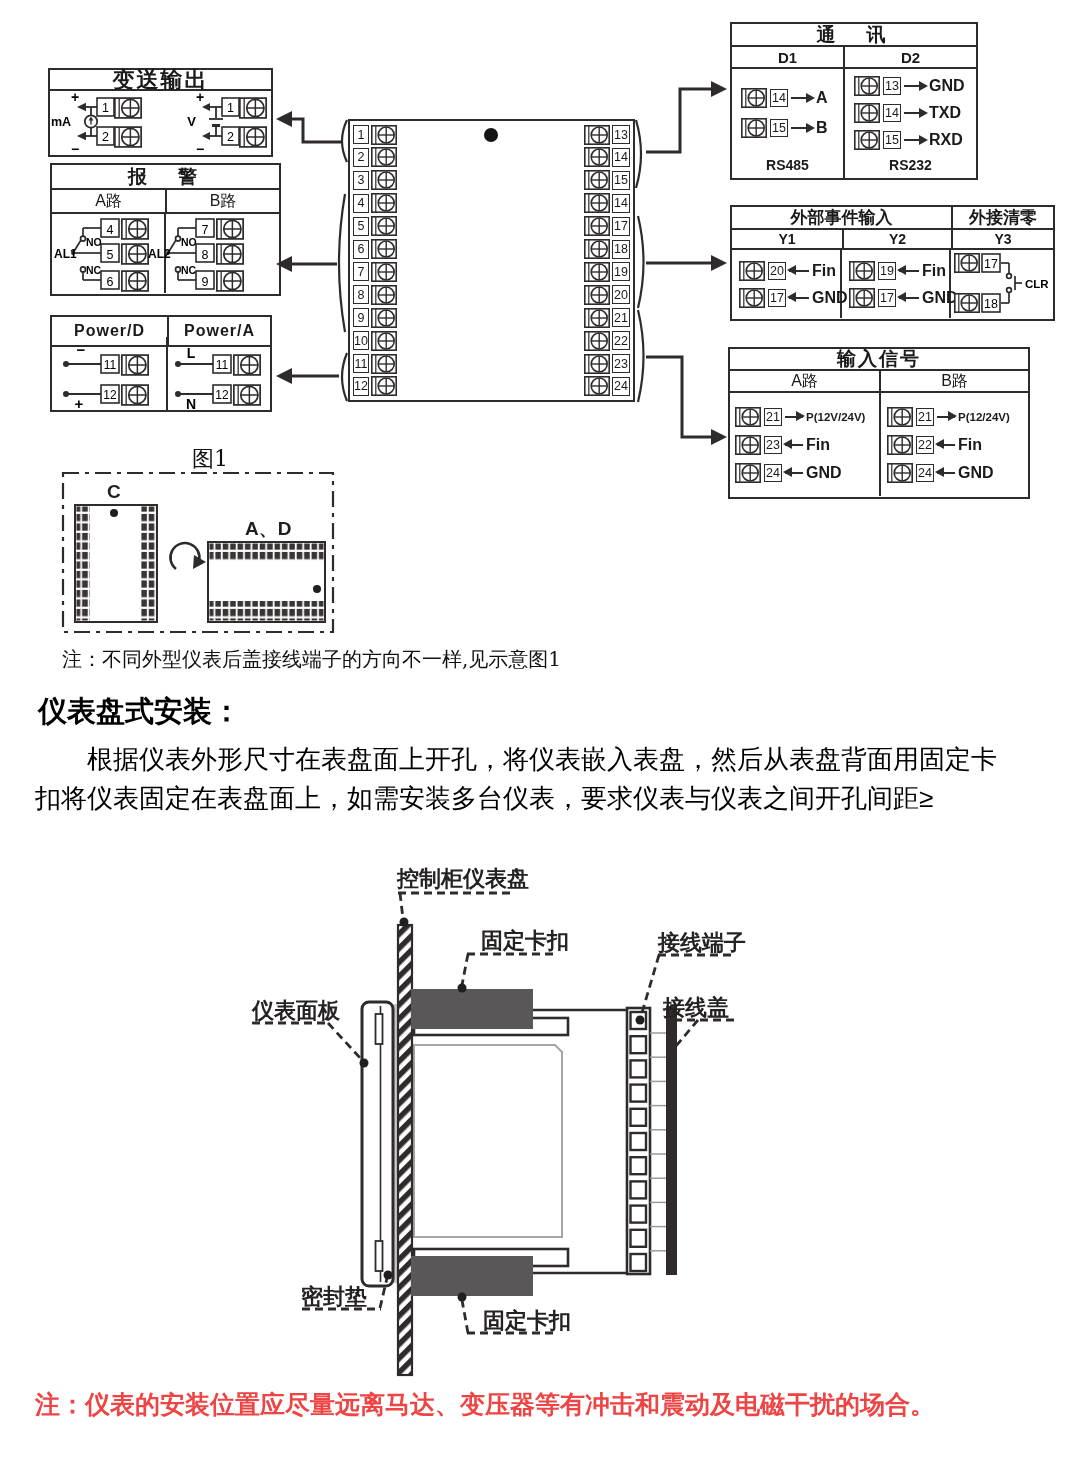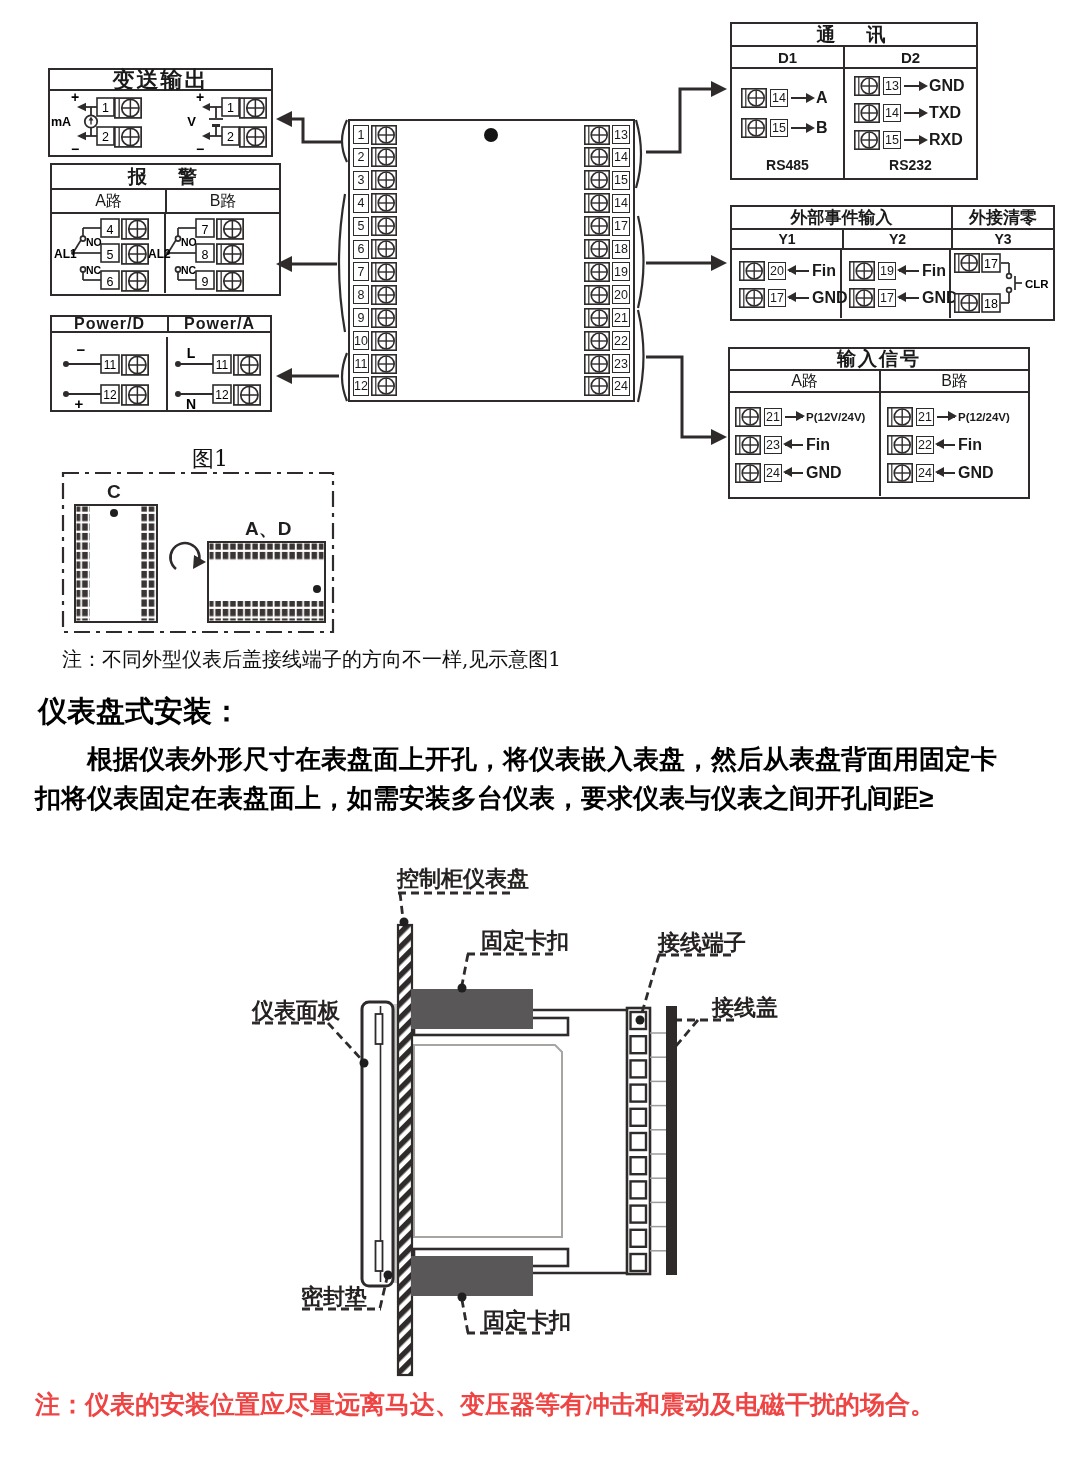--- a/index.html
+++ b/index.html
@@ -21,21 +21,21 @@
   .arr{position:relative;height:2px;background:#2f2b2b;flex:none}
   .arr.r::after{content:"";position:absolute;right:-2px;top:-4.5px;
       border-left:9px solid #2f2b2b;border-top:5px solid transparent;border-bottom:5px solid transparent}
   .arr.l::before{content:"";position:absolute;left:-2px;top:-4.5px;
       border-right:9px solid #2f2b2b;border-top:5px solid transparent;border-bottom:5px solid transparent}
   .cfoot{font-weight:bold;font-size:14px;text-align:center;padding-bottom:5px}
   .dot{position:absolute;border-radius:50%;background:#141414}
   .ilabel{position:absolute;font-size:22px;font-weight:600;color:#262222;white-space:nowrap}
   .note1{position:absolute;font-family:"DejaVu Serif",serif;font-size:20px;color:#111;white-space:nowrap}
   .heading{position:absolute;font-size:29px;font-weight:700;color:#000}
-  .para{position:absolute;font-size:26px;line-height:39px;font-weight:700;color:#000;width:1020px}
+  .para{position:absolute;font-size:26px;line-height:39px;font-weight:400;color:#000;width:1020px}
   .note2{position:absolute;font-size:25px;font-weight:600;color:#ef4444;white-space:nowrap}
   svg text{font-family:"Liberation Sans",sans-serif}
 </style>
 </head>
 <body>
 
 <div class="page">
 
 <svg width="0" height="0" style="position:absolute">
   <defs>
@@ -151,21 +151,21 @@
   <text x="131" y="62" font-size="10.5" font-weight="bold">NC</text>
   <text x="60" y="21.5" font-size="12.5" text-anchor="middle">4</text>
   <text x="60" y="46.5" font-size="12.5" text-anchor="middle">5</text>
   <text x="60" y="73.5" font-size="12.5" text-anchor="middle">6</text>
   <text x="155" y="21.5" font-size="12.5" text-anchor="middle">7</text>
   <text x="155" y="46.5" font-size="12.5" text-anchor="middle">8</text>
   <text x="155" y="73.5" font-size="12.5" text-anchor="middle">9</text>
 </svg>
 
 <div class="box" style="left:50px;top:315px;width:222px;height:97px">
-  <div style="display:flex;height:16px;border-bottom:2px solid #2f2b2b;box-sizing:border-box">
+  <div style="display:flex;height:30px;border-bottom:2px solid #2f2b2b;box-sizing:border-box">
     <div style="width:115px;border-right:2px solid #2f2b2b;display:flex;align-items:center;justify-content:center;font-weight:bold;font-size:16px;letter-spacing:1px">Power/D</div>
     <div style="flex:1;display:flex;align-items:center;justify-content:center;font-weight:bold;font-size:16px;letter-spacing:1px">Power/A</div>
   </div>
   <div class="vdiv" style="left:114px;top:20px;height:74px"></div>
 </div>
 <svg class="abs" style="left:50px;top:337px" width="222" height="75" viewBox="0 0 222 75">
   <g stroke="#2f2b2b" stroke-width="1.8">
     <line x1="16" y1="27" x2="51" y2="27"></line>
         <line x1="16" y1="57" x2="51" y2="57"></line>
     <line x1="128" y1="27" x2="163" y2="27"></line>
@@ -651,18 +651,18 @@
 
 <div class="note1" style="left:62px;top:646px">注：不同外型仪表后盖接线端子的方向不一样,见示意图1</div>
 <div class="heading" style="left:38px;top:692px">仪表盘式安装：</div>
 <div class="para" style="left:35px;top:740px;padding-left:52px;width:968px">根据仪表外形尺寸在表盘面上开孔，将仪表嵌入表盘，然后从表盘背面用固定卡</div>
 <div class="para" style="left:35px;top:779px">扣将仪表固定在表盘面上，如需安装多台仪表，要求仪表与仪表之间开孔间距≥</div>
 <div class="note2" style="left:35px;top:1388px">注：仪表的安装位置应尽量远离马达、变压器等有冲击和震动及电磁干扰的场合。</div>
 
 <div class="ilabel" style="left:397px;top:864px">控制柜仪表盘</div>
 <div class="ilabel" style="left:481px;top:926px">固定卡扣</div>
 <div class="ilabel" style="left:658px;top:928px">接线端子</div>
-<div class="ilabel" style="left:712px;top:993px">接线盖</div>
+<div class="ilabel" style="left:663px;top:993px">接线盖</div>
 <div class="ilabel" style="left:252px;top:996px">仪表面板</div>
 <div class="ilabel" style="left:301px;top:1282px">密封垫</div>
 <div class="ilabel" style="left:483px;top:1306px">固定卡扣</div>
 
 </div>
 
 </body></html>

